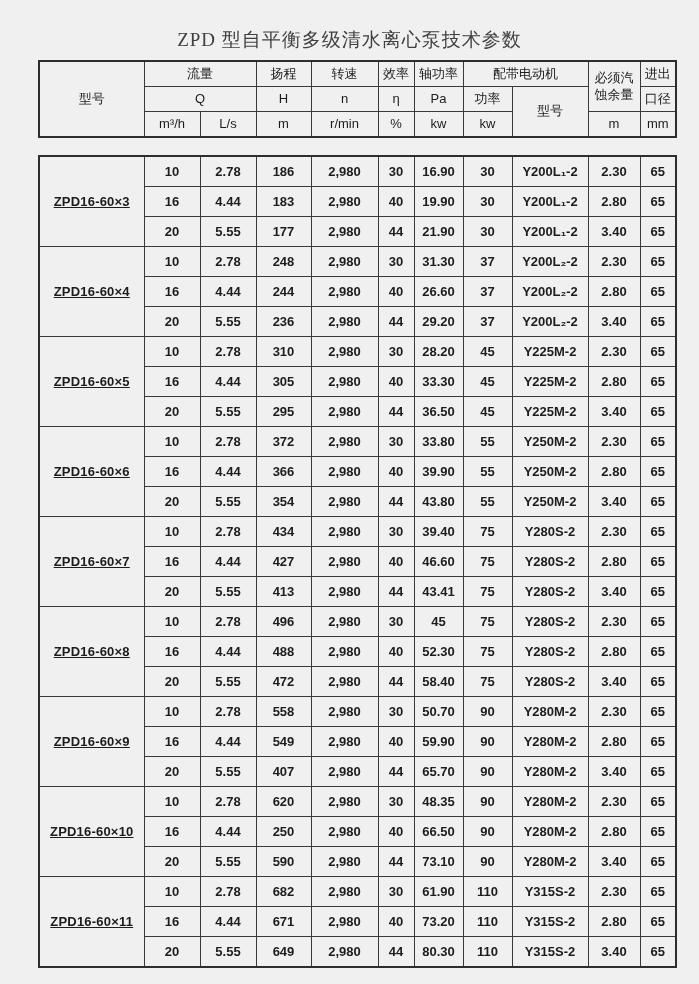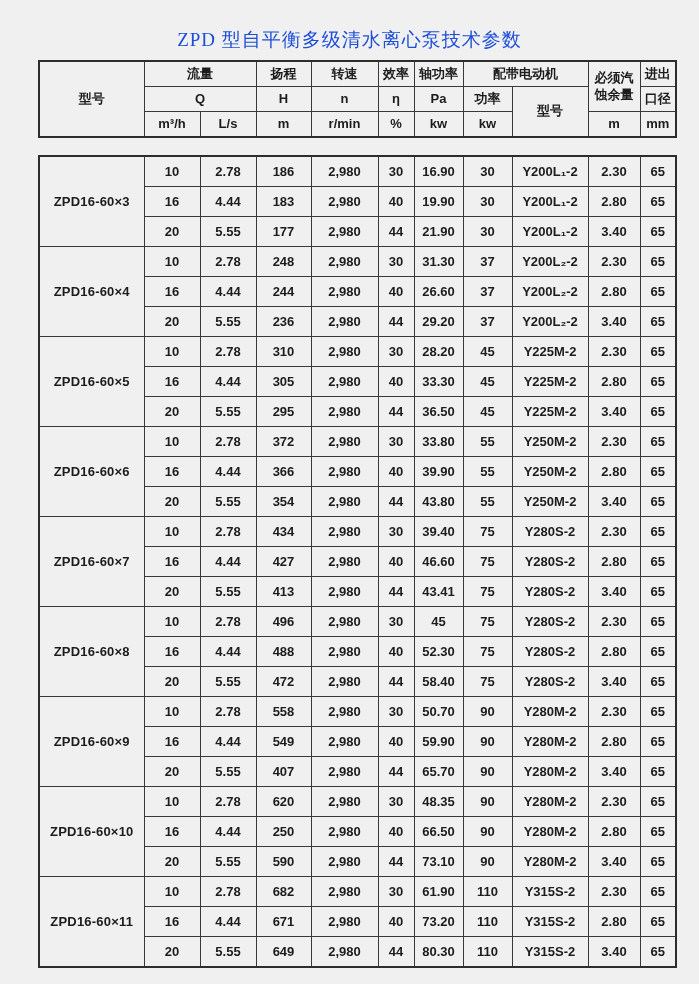--- a/index.html
+++ b/index.html
@@ -14,21 +14,21 @@
     color: #1c1c1c;
     overflow: hidden;
   }
   .page-title {
     margin: 27px 0 7px 0;
     text-align: center;
     font-family: "Liberation Serif", "DejaVu Serif", serif;
     font-size: 19px;
     font-weight: 400;
     letter-spacing: 1px;
-    color: #1d4ed8;
+    color: #404040;
   }
   table {
     border-collapse: collapse;
     table-layout: fixed;
     margin-left: 38px;
     width: 637px;
     font-size: 13px;
     font-weight: bold;
   }
   table.header-table {
@@ -41,32 +41,33 @@
   th, td {
     border: 1px solid #3a393a;
     text-align: center;
     vertical-align: middle;
     padding: 0 2px;
     overflow: hidden;
     white-space: nowrap;
   }
   .header-table th {
     height: 24px;
-    font-weight: bold;
+    font-weight: normal;
     line-height: 1.15;
   }
   .header-table th.two-line {
     white-space: normal;
     line-height: 1.25;
   }
   .data-table td {
     height: 29px;
   }
   .data-table td.model-cell {
     letter-spacing: 0.2px;
+    text-decoration: underline;
   }
 </style>
 </head>
 <body>
 
 <div class="page-title">ZPD 型自平衡多级清水离心泵技术参数</div>
 
 <table class="header-table">
   <colgroup>
     <col style="width:105px">

